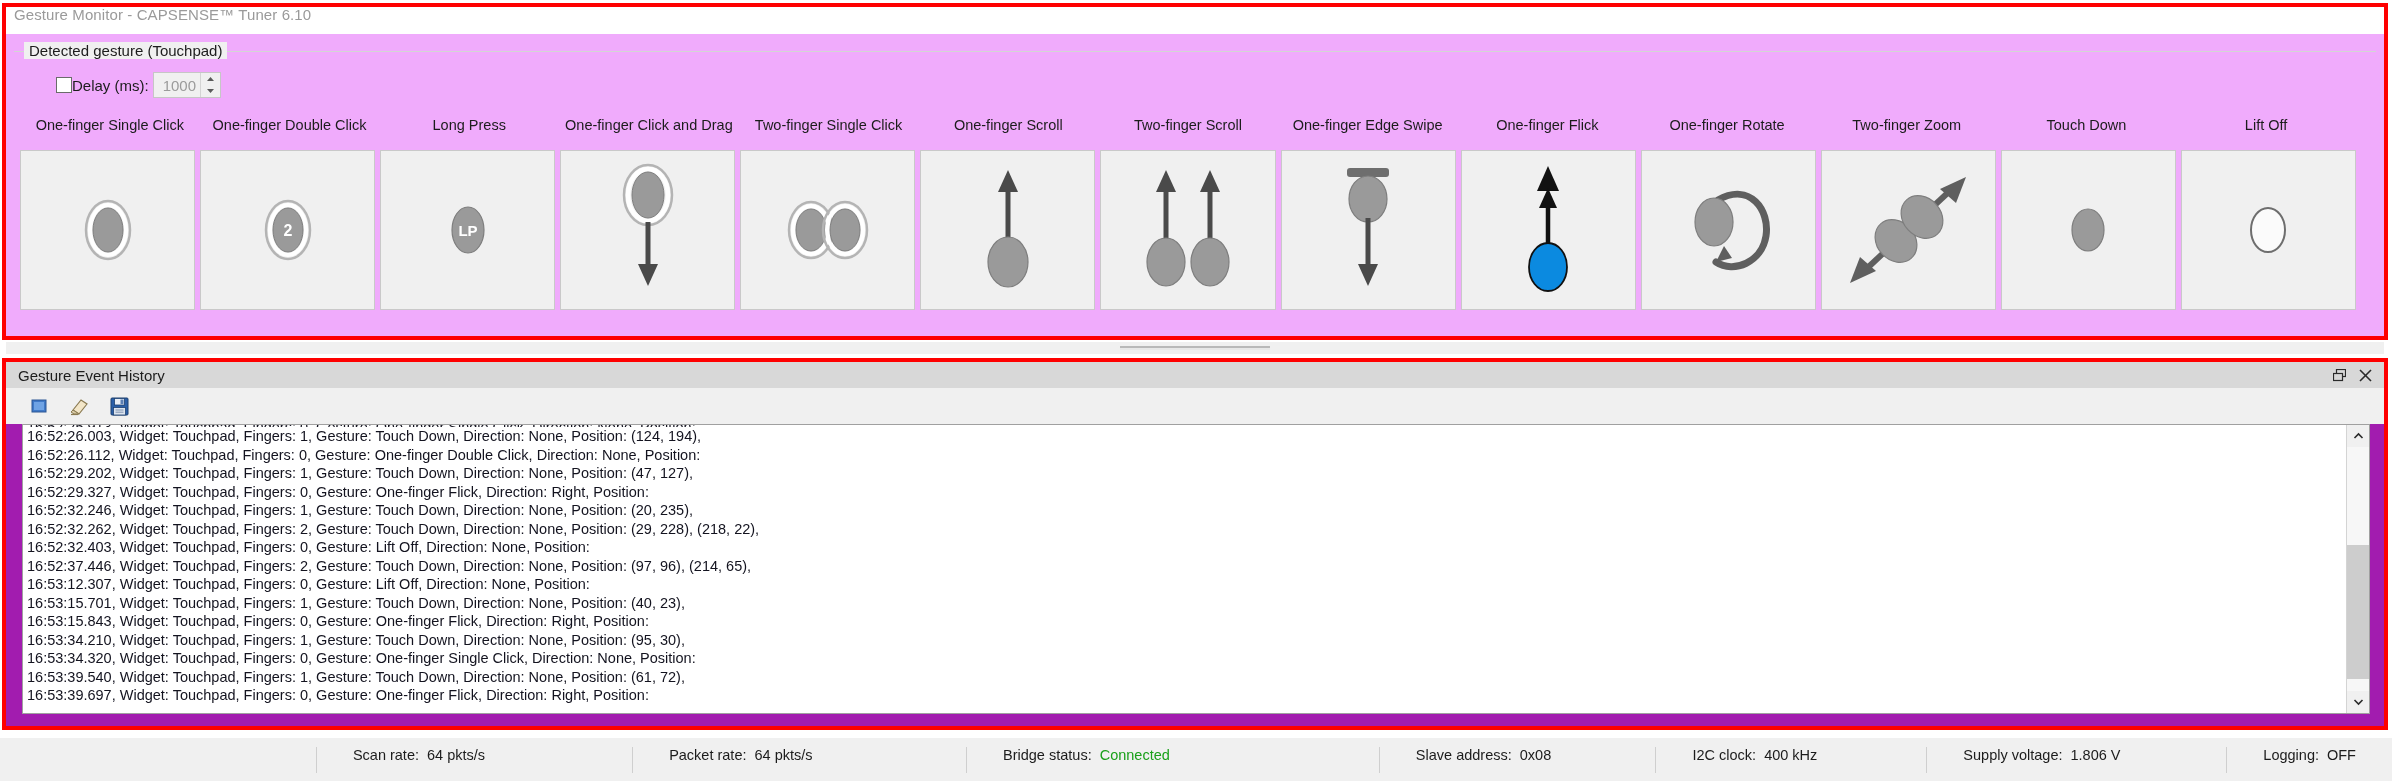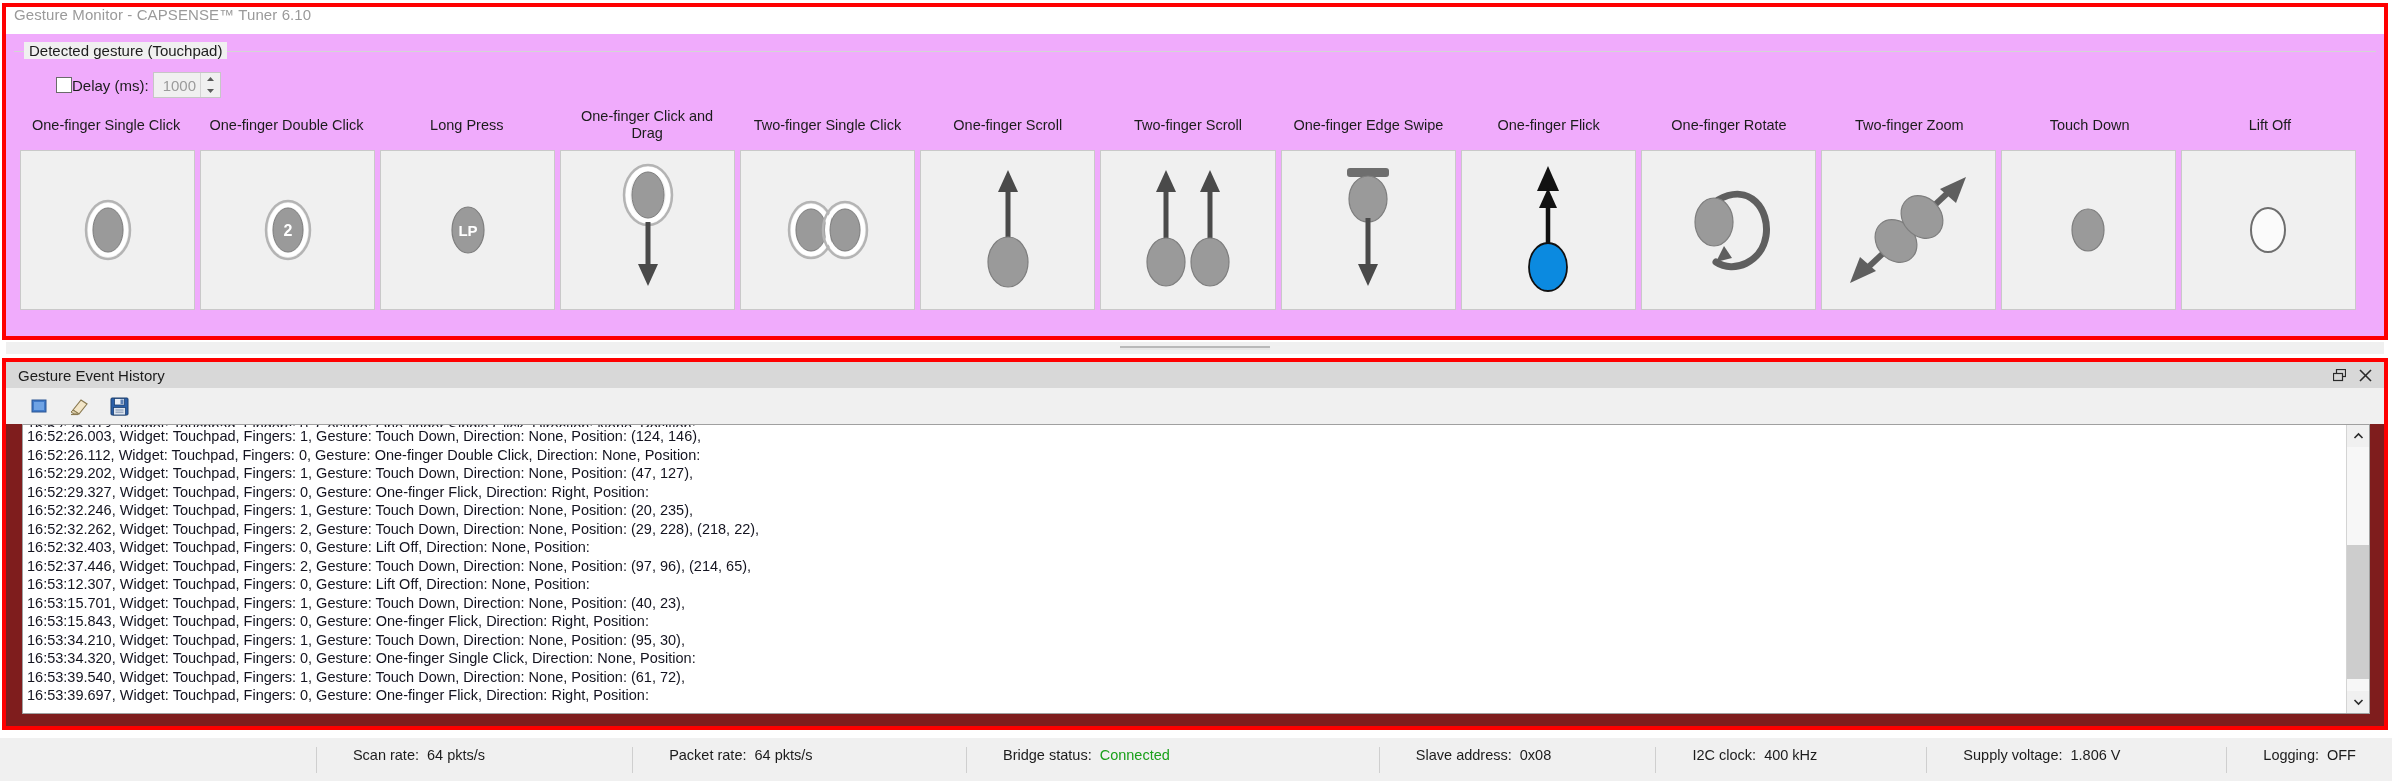--- a/index.html
+++ b/index.html
@@ -127,21 +127,20 @@
   }
   .spin-up svg, .spin-dn svg { display: block; }
 
   
   .gesture-labels {
     position: absolute;
     left: 14px; top: 70px;
     width: 2336px; height: 42px;
     display: flex;
     z-index: 5;
-    gap: 8px;
   }
   .gesture-label {
     flex: 1 1 0;
     text-align: center;
     font-size: 14.5px;
     line-height: 17px;
     color: #1c1c1c;
     padding: 0 4px;
     display: flex;
     align-items: center;
@@ -183,21 +182,21 @@
     top: 4px;
     width: 150px; height: 4px;
     background: linear-gradient(to bottom, #b9b9b9 0 2px, #e8e8e8 2px 4px);
   }
 
   
   .history-panel {
     position: absolute;
     left: 6px; top: 362px;
     width: 2378px; height: 364px;
-    background: #7f1d1d;
+    background: #a21caf;
   }
   .history-header {
     position: absolute;
     left: 0; top: 0;
     width: 2378px; height: 26px;
     background: #d8d8d8;
     display: flex;
     align-items: center;
     padding: 0 6px 0 12px;
   }
@@ -565,21 +564,21 @@
           <rect x="3.5" y="10.5" width="12" height="7.5" fill="#dde4ee" stroke="#1d4070" stroke-width="0.8"></rect>
           <line x1="5.5" y1="13" x2="13.5" y2="13" stroke="#7f93b0" stroke-width="1"></line>
           <line x1="5.5" y1="15.2" x2="13.5" y2="15.2" stroke="#7f93b0" stroke-width="1"></line>
         </svg>
       </span>
     </div>
 
     <div class="log-area">
       <div class="log-lines">
         <div class="log-line clipped">16:52:25.913, Widget: Touchpad, Fingers: 0, Gesture: One-finger Single Click, Direction: None, Position:</div>
-        <div class="log-line">16:52:26.003, Widget: Touchpad, Fingers: 1, Gesture: Touch Down, Direction: None, Position: (124, 146),</div>
+        <div class="log-line">16:52:26.003, Widget: Touchpad, Fingers: 1, Gesture: Touch Down, Direction: None, Position: (124, 194),</div>
         <div class="log-line">16:52:26.112, Widget: Touchpad, Fingers: 0, Gesture: One-finger Double Click, Direction: None, Position:</div>
         <div class="log-line">16:52:29.202, Widget: Touchpad, Fingers: 1, Gesture: Touch Down, Direction: None, Position: (47, 127),</div>
         <div class="log-line">16:52:29.327, Widget: Touchpad, Fingers: 0, Gesture: One-finger Flick, Direction: Right, Position:</div>
         <div class="log-line">16:52:32.246, Widget: Touchpad, Fingers: 1, Gesture: Touch Down, Direction: None, Position: (20, 235),</div>
         <div class="log-line">16:52:32.262, Widget: Touchpad, Fingers: 2, Gesture: Touch Down, Direction: None, Position: (29, 228), (218, 22),</div>
         <div class="log-line">16:52:32.403, Widget: Touchpad, Fingers: 0, Gesture: Lift Off, Direction: None, Position:</div>
         <div class="log-line">16:52:37.446, Widget: Touchpad, Fingers: 2, Gesture: Touch Down, Direction: None, Position: (97, 96), (214, 65),</div>
         <div class="log-line">16:53:12.307, Widget: Touchpad, Fingers: 0, Gesture: Lift Off, Direction: None, Position:</div>
         <div class="log-line">16:53:15.701, Widget: Touchpad, Fingers: 1, Gesture: Touch Down, Direction: None, Position: (40, 23),</div>
         <div class="log-line">16:53:15.843, Widget: Touchpad, Fingers: 0, Gesture: One-finger Flick, Direction: Right, Position:</div>

